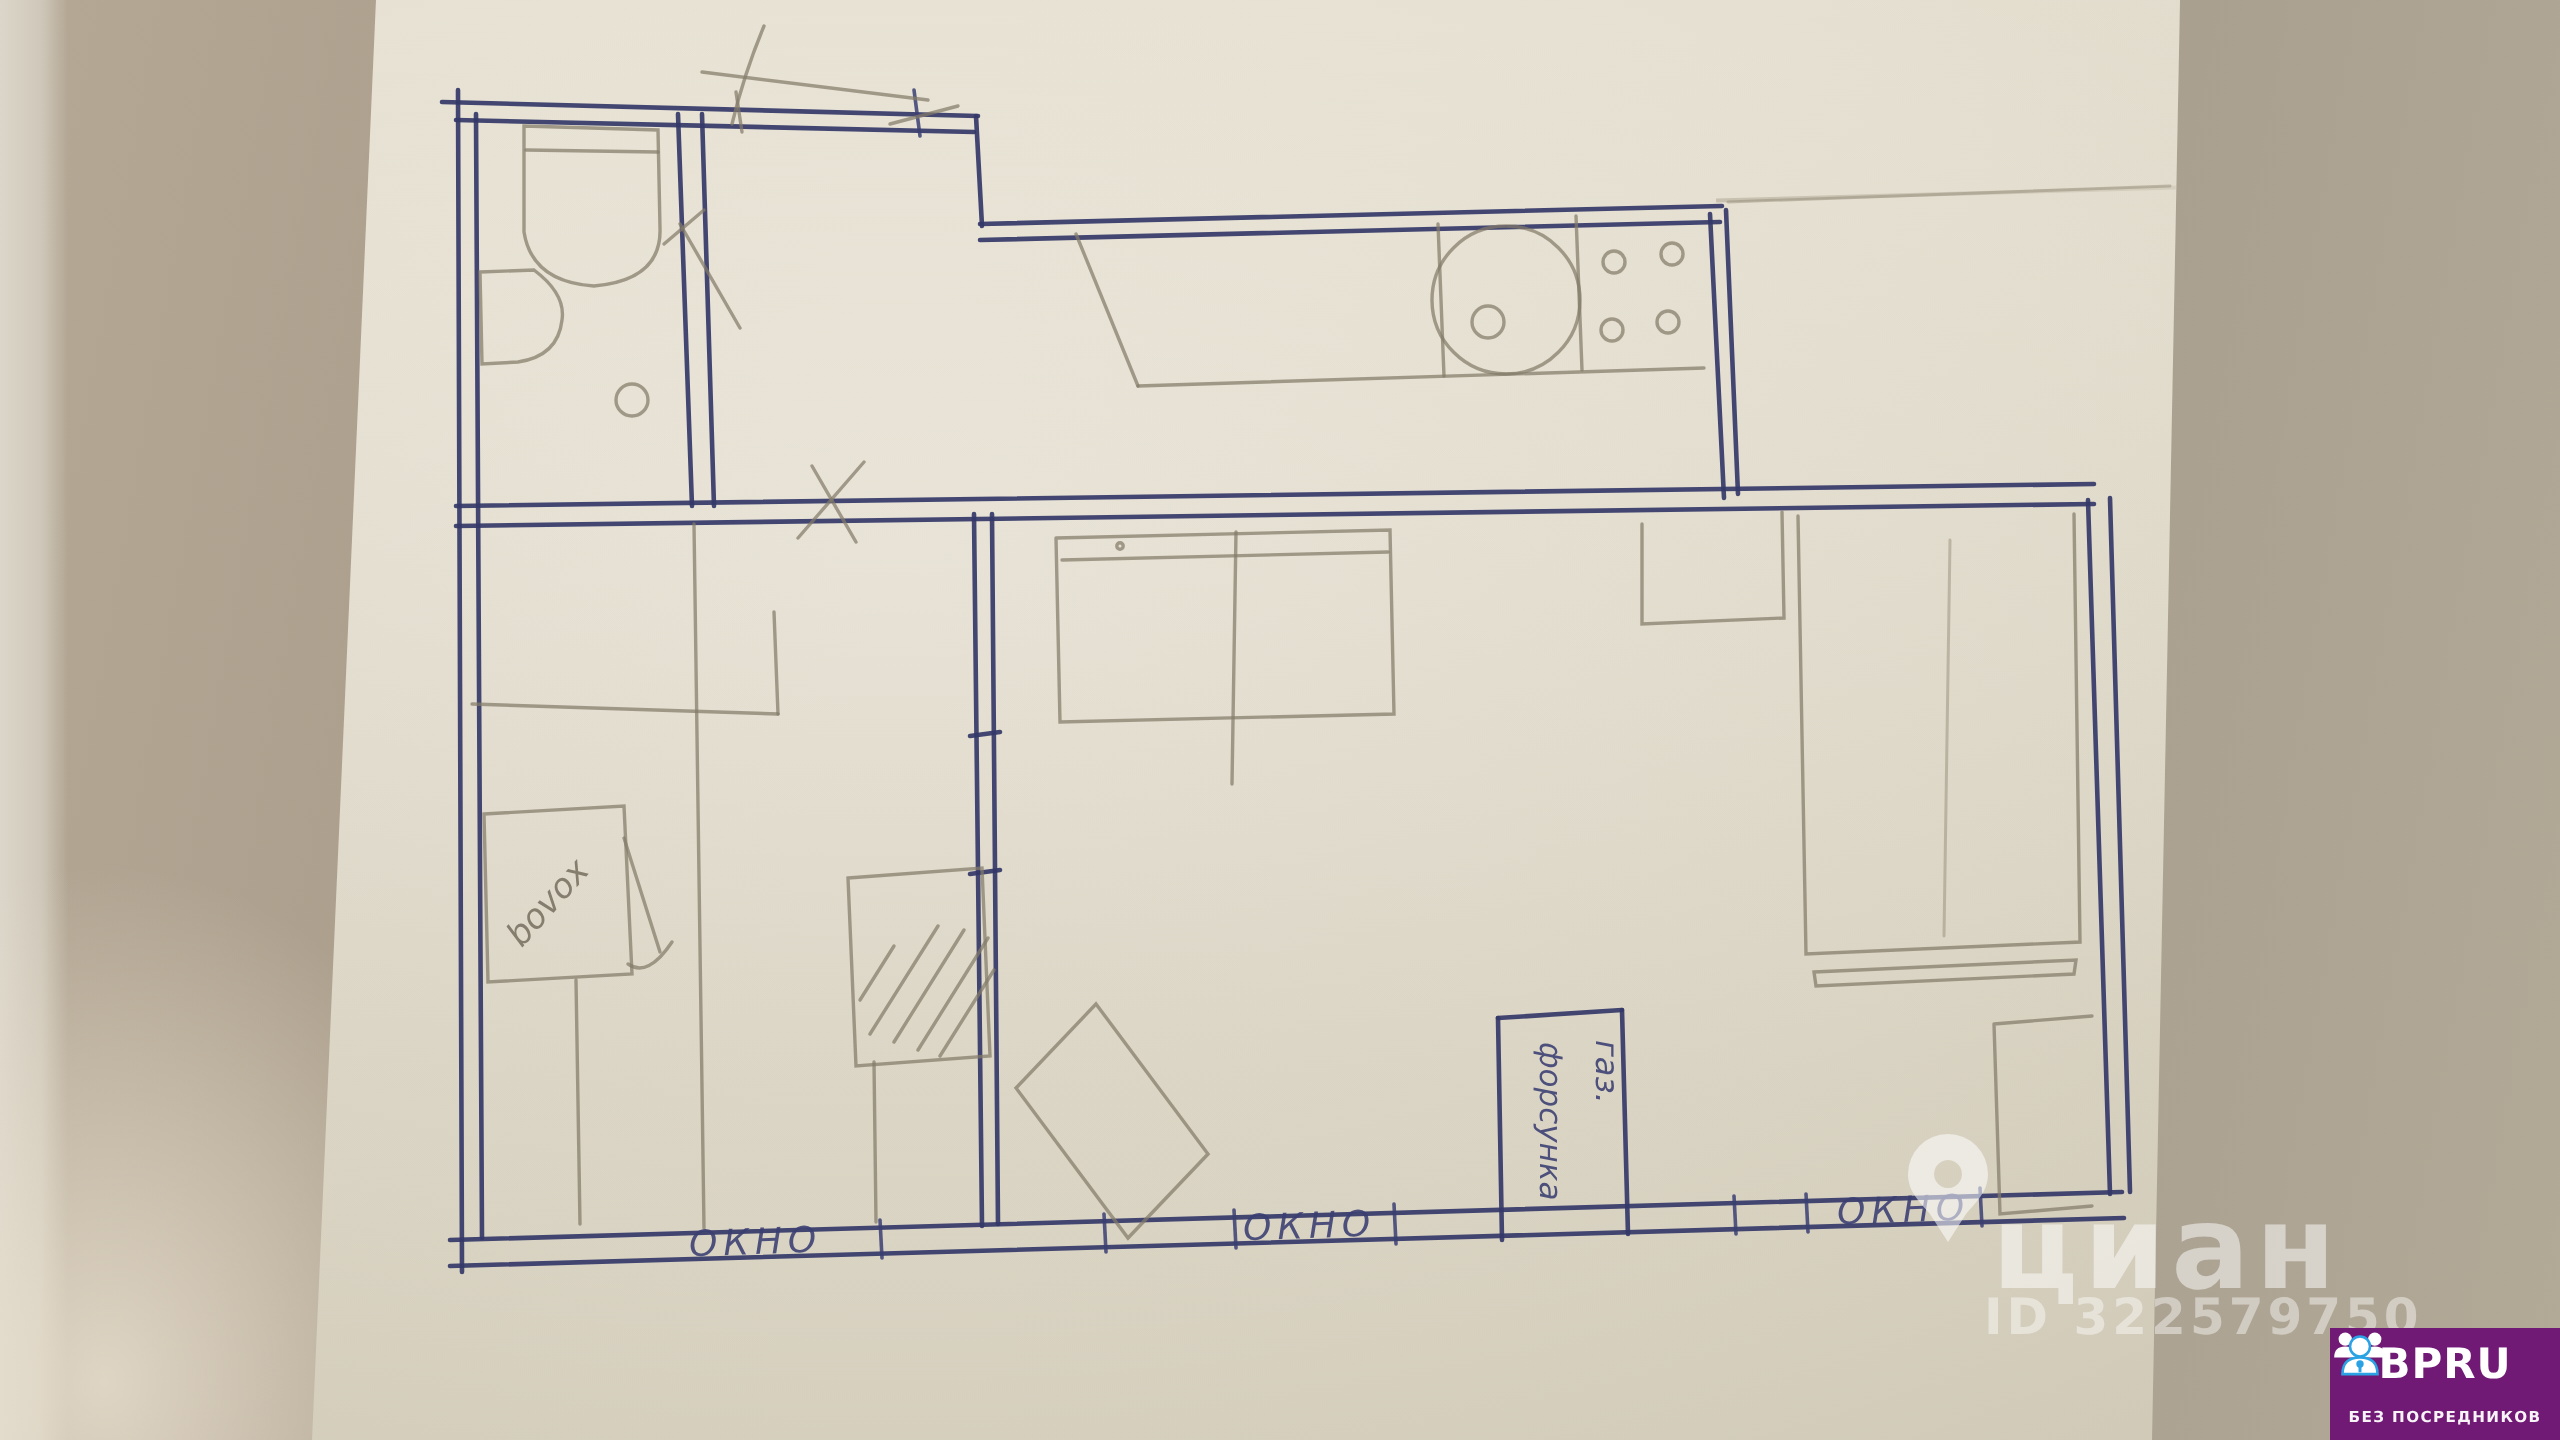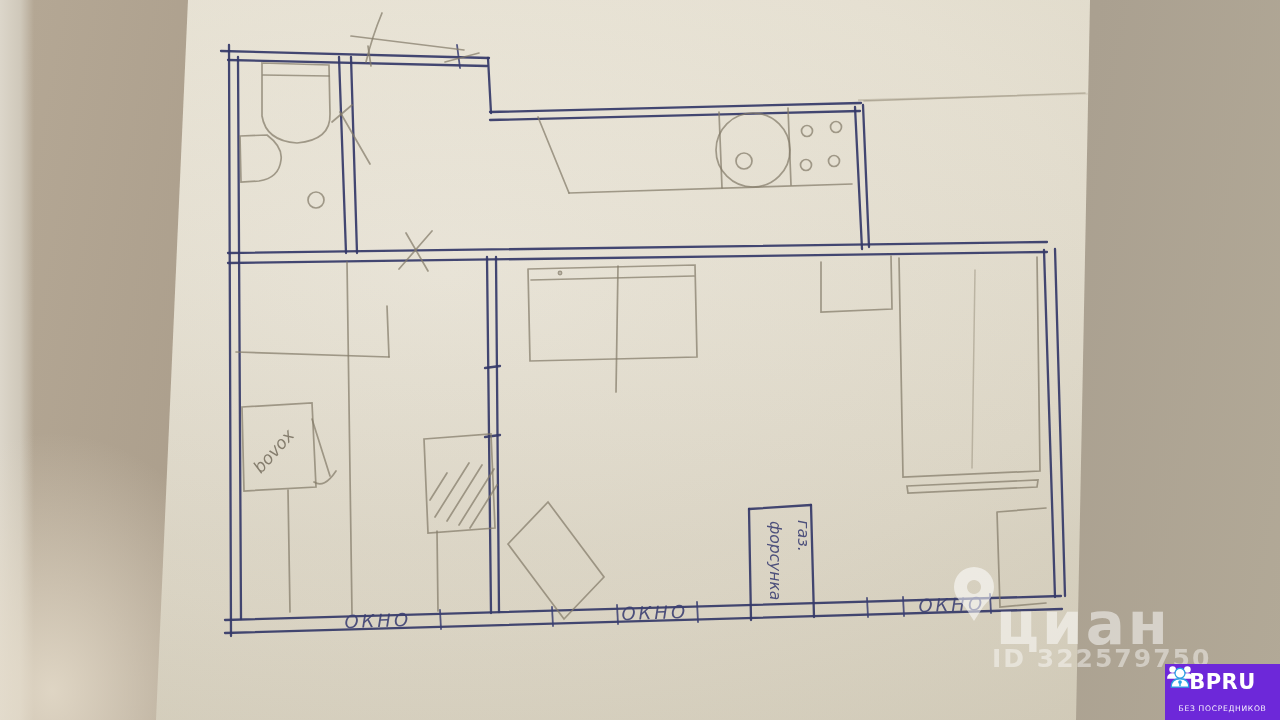--- a/index.html
+++ b/index.html
@@ -33,25 +33,25 @@
   .pencil{stroke:#847b69;fill:none;stroke-width:1.7;stroke-linecap:round;opacity:.72;}
   .pencil-light{stroke:#8d8472;fill:none;stroke-width:1.5;stroke-linecap:round;opacity:.45;}
 
   .hand-label{font-family:"DejaVu Sans",sans-serif;font-style:italic;
     fill:#3a3e72;opacity:.88;}
   .wm-text{font-family:"DejaVu Sans",sans-serif;font-weight:bold;fill:rgba(255,255,255,.5);}
   .wm-id{font-family:"DejaVu Sans",sans-serif;font-weight:bold;fill:rgba(255,255,255,.44);}
 
   
   #bpru-badge{position:absolute;right:0;bottom:0;width:115px;height:56px;
-    background:#6d28d9;color:#fff;display:flex;flex-direction:column;
+    background:#701a75;color:#fff;display:flex;flex-direction:column;
     align-items:center;justify-content:center;gap:11px;}
   #bpru-badge .row{display:flex;align-items:center;gap:4px;}
   #bpru-badge .brand{font-weight:bold;font-size:21px;letter-spacing:.5px;line-height:1;}
-  #bpru-badge .tagline{font-size:7.6px;letter-spacing:.7px;font-weight:normal;opacity:.95;}
+  #bpru-badge .tagline{font-size:7.6px;letter-spacing:.7px;font-weight:bold;opacity:.95;}
 </style>
 </head>
 <body>
 
 <div id="photo">
 
   <div id="table-surface"></div>
   <div id="left-strip"></div>
   <div id="bottom-left-light"></div>
   <div id="paper"></div>

